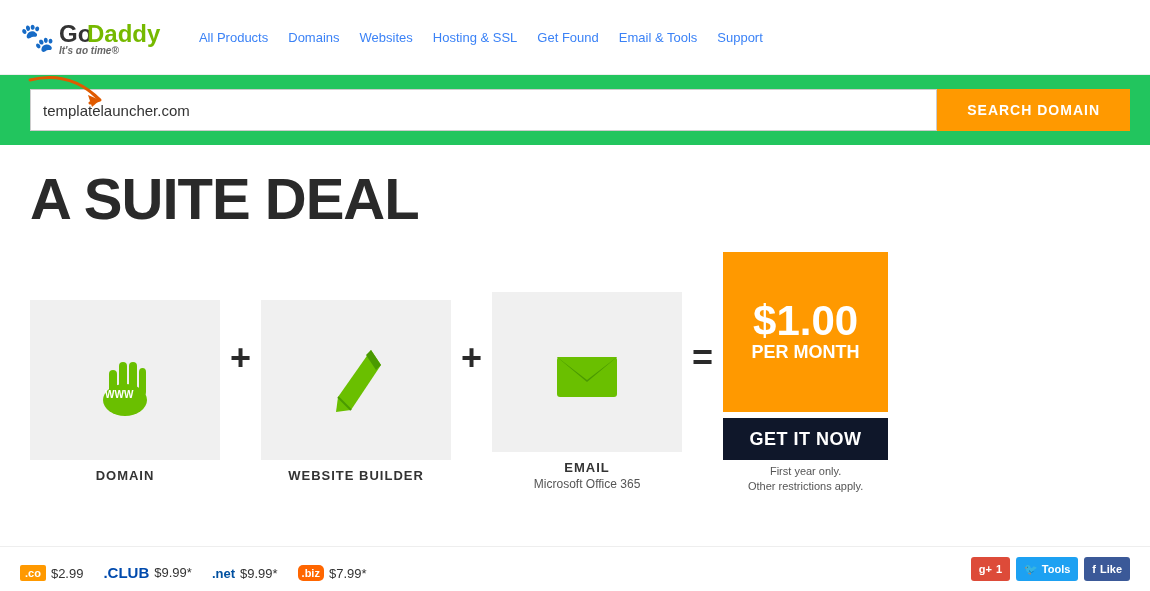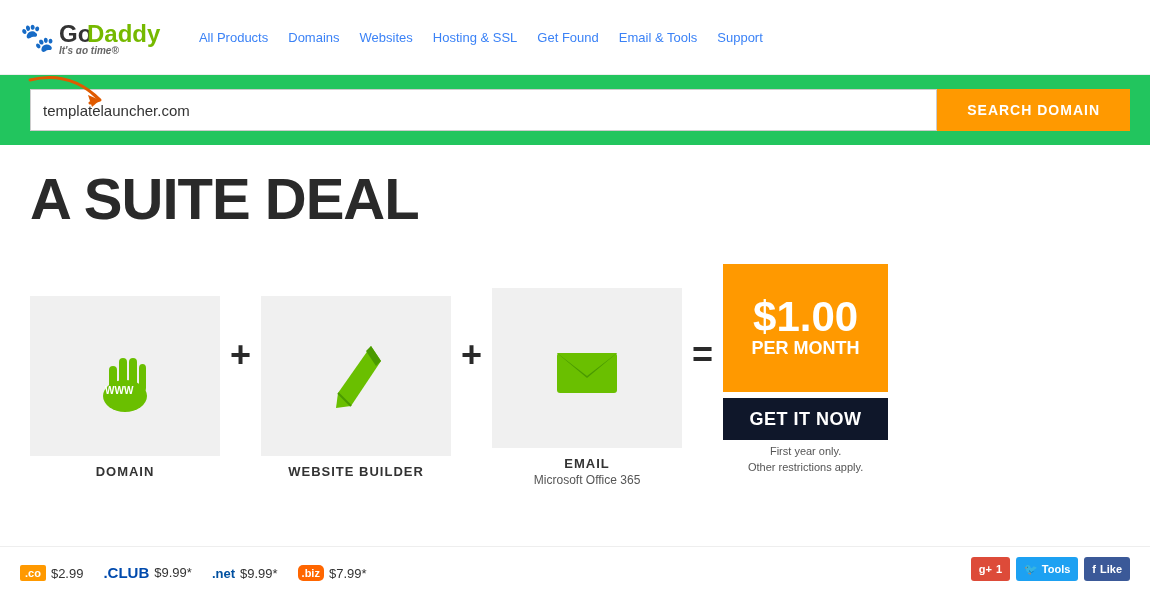--- a/index.html
+++ b/index.html
@@ -153,21 +153,21 @@
     }
 
     
     .price-area {
       display: flex;
       flex-direction: column;
       align-items: center;
     }
     .price-box {
       width: 165px;
-      height: 128px;
+      height: 160px;
       background: #f90;
       display: flex;
       flex-direction: column;
       align-items: center;
       justify-content: center;
       color: #fff;
     }
     .price-amount {
       font-size: 42px;
       font-weight: 900;

